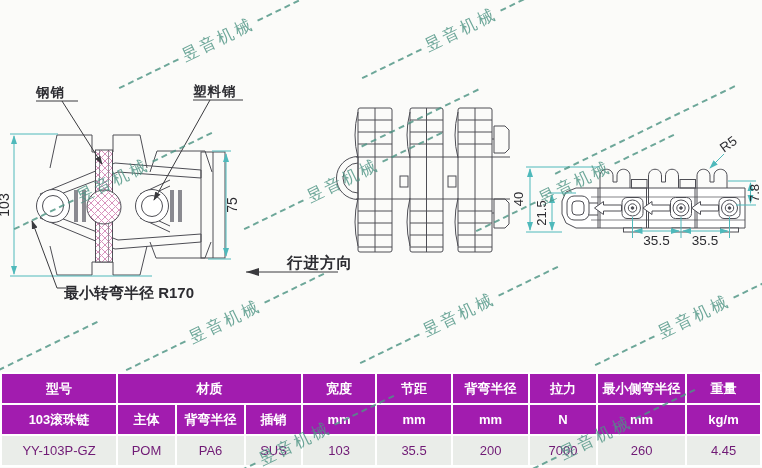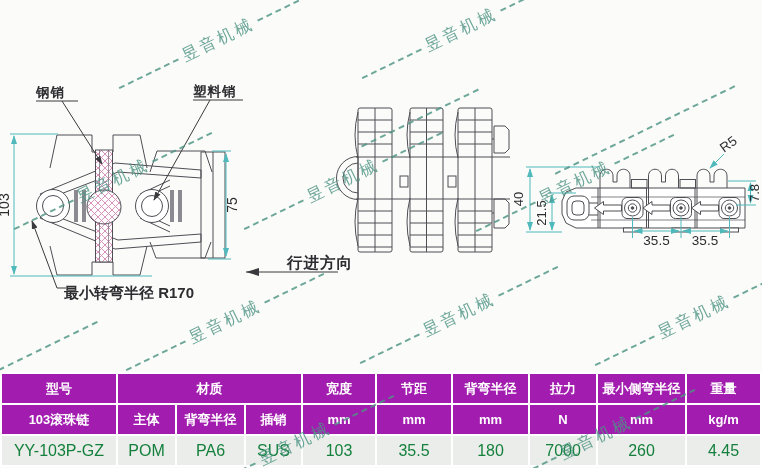--- a/index.html
+++ b/index.html
@@ -13,21 +13,21 @@
   .wm{position:absolute;display:flex;align-items:center;gap:5px;color:#4f9585;opacity:.82;
       transform:rotate(-26deg);white-space:nowrap;z-index:6;pointer-events:none;}
   .wm .t{font-size:16.5px;letter-spacing:3px;}
   .wm .d{width:66px;border-top:2px dashed #4f9585;}
 
   
   .spec{position:absolute;left:0;top:372px;width:762px;z-index:3;border-collapse:separate;
         border-spacing:2px;table-layout:fixed;background:#fff;}
   .spec td{height:29px;text-align:center;vertical-align:middle;padding:0 2px;overflow:hidden;}
   .spec .hd{background:#a21caf;color:#fff;font-weight:bold;font-size:13px;}
-  .spec .val{background:#eaede9;color:#15803d;font-size:16px;}
+  .spec .val{background:#eaede9;color:#701a75;font-size:13px;}
 </style>
 </head>
 <body>
 
 <div class="stage">
 
 <svg width="762" height="468" viewBox="0 0 762 468">
   <defs>
     <pattern id="xh" width="7" height="7" patternUnits="userSpaceOnUse">
       <rect width="7" height="7" fill="#ffffff"></rect>
@@ -289,21 +289,21 @@
     <td class="hd">mm</td>
     <td class="hd">kg/m</td>
   </tr>
   <tr>
     <td class="val">YY-103P-GZ</td>
     <td class="val">POM</td>
     <td class="val">PA6</td>
     <td class="val">SUS</td>
     <td class="val">103</td>
     <td class="val">35.5</td>
-    <td class="val">180</td>
+    <td class="val">200</td>
     <td class="val">7000</td>
     <td class="val">260</td>
     <td class="val">4.45</td>
   </tr>
 </tbody>
     </table>
 
 </div>
 
 </body></html>

